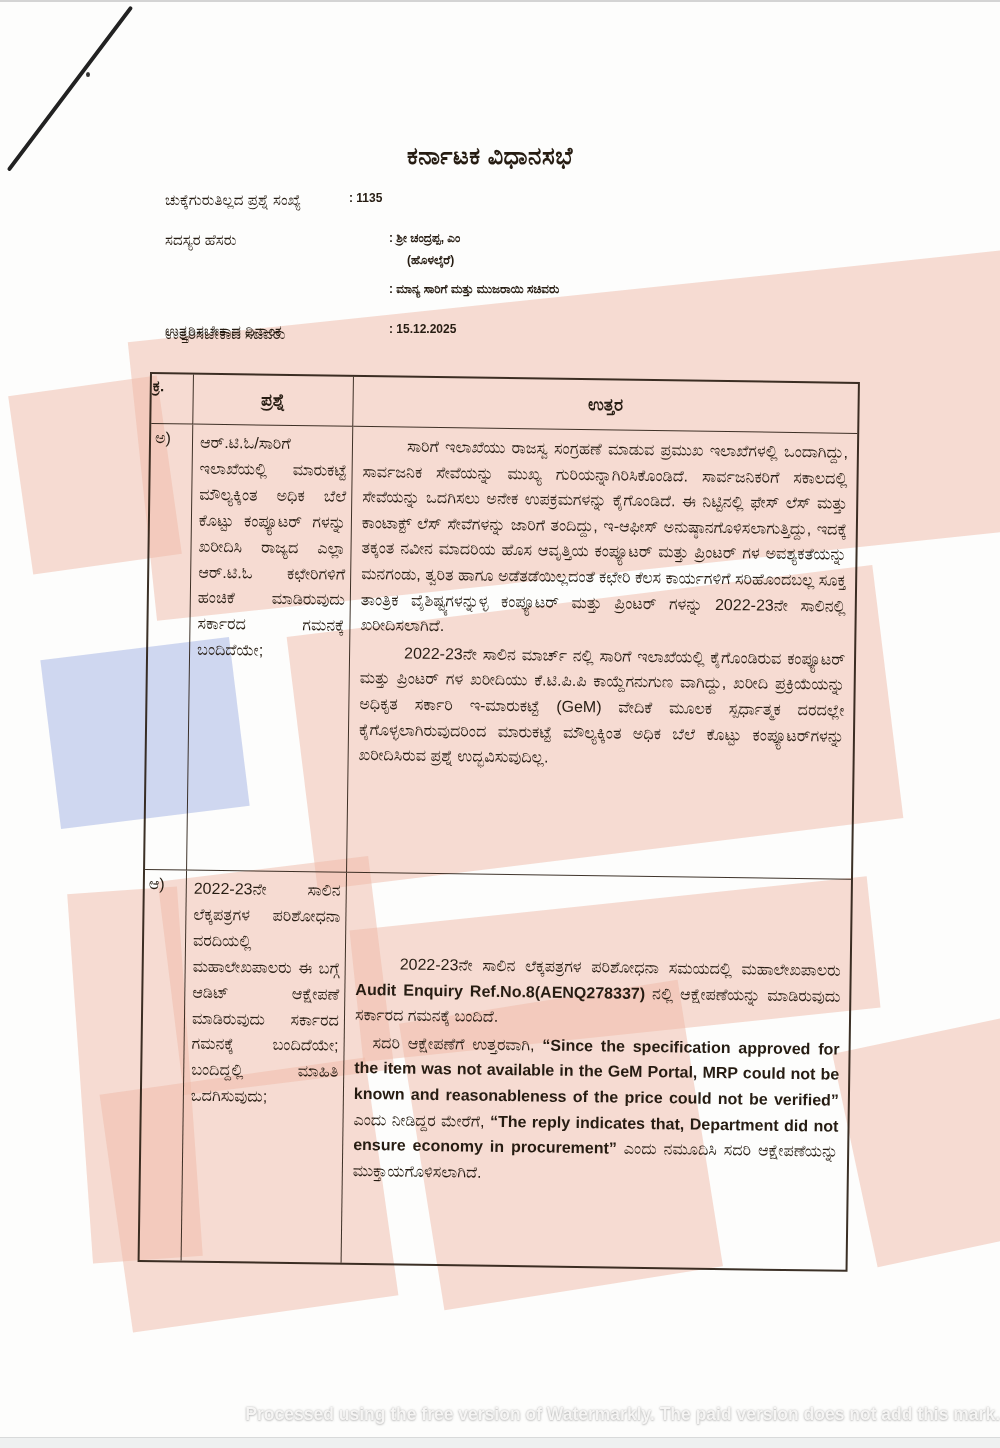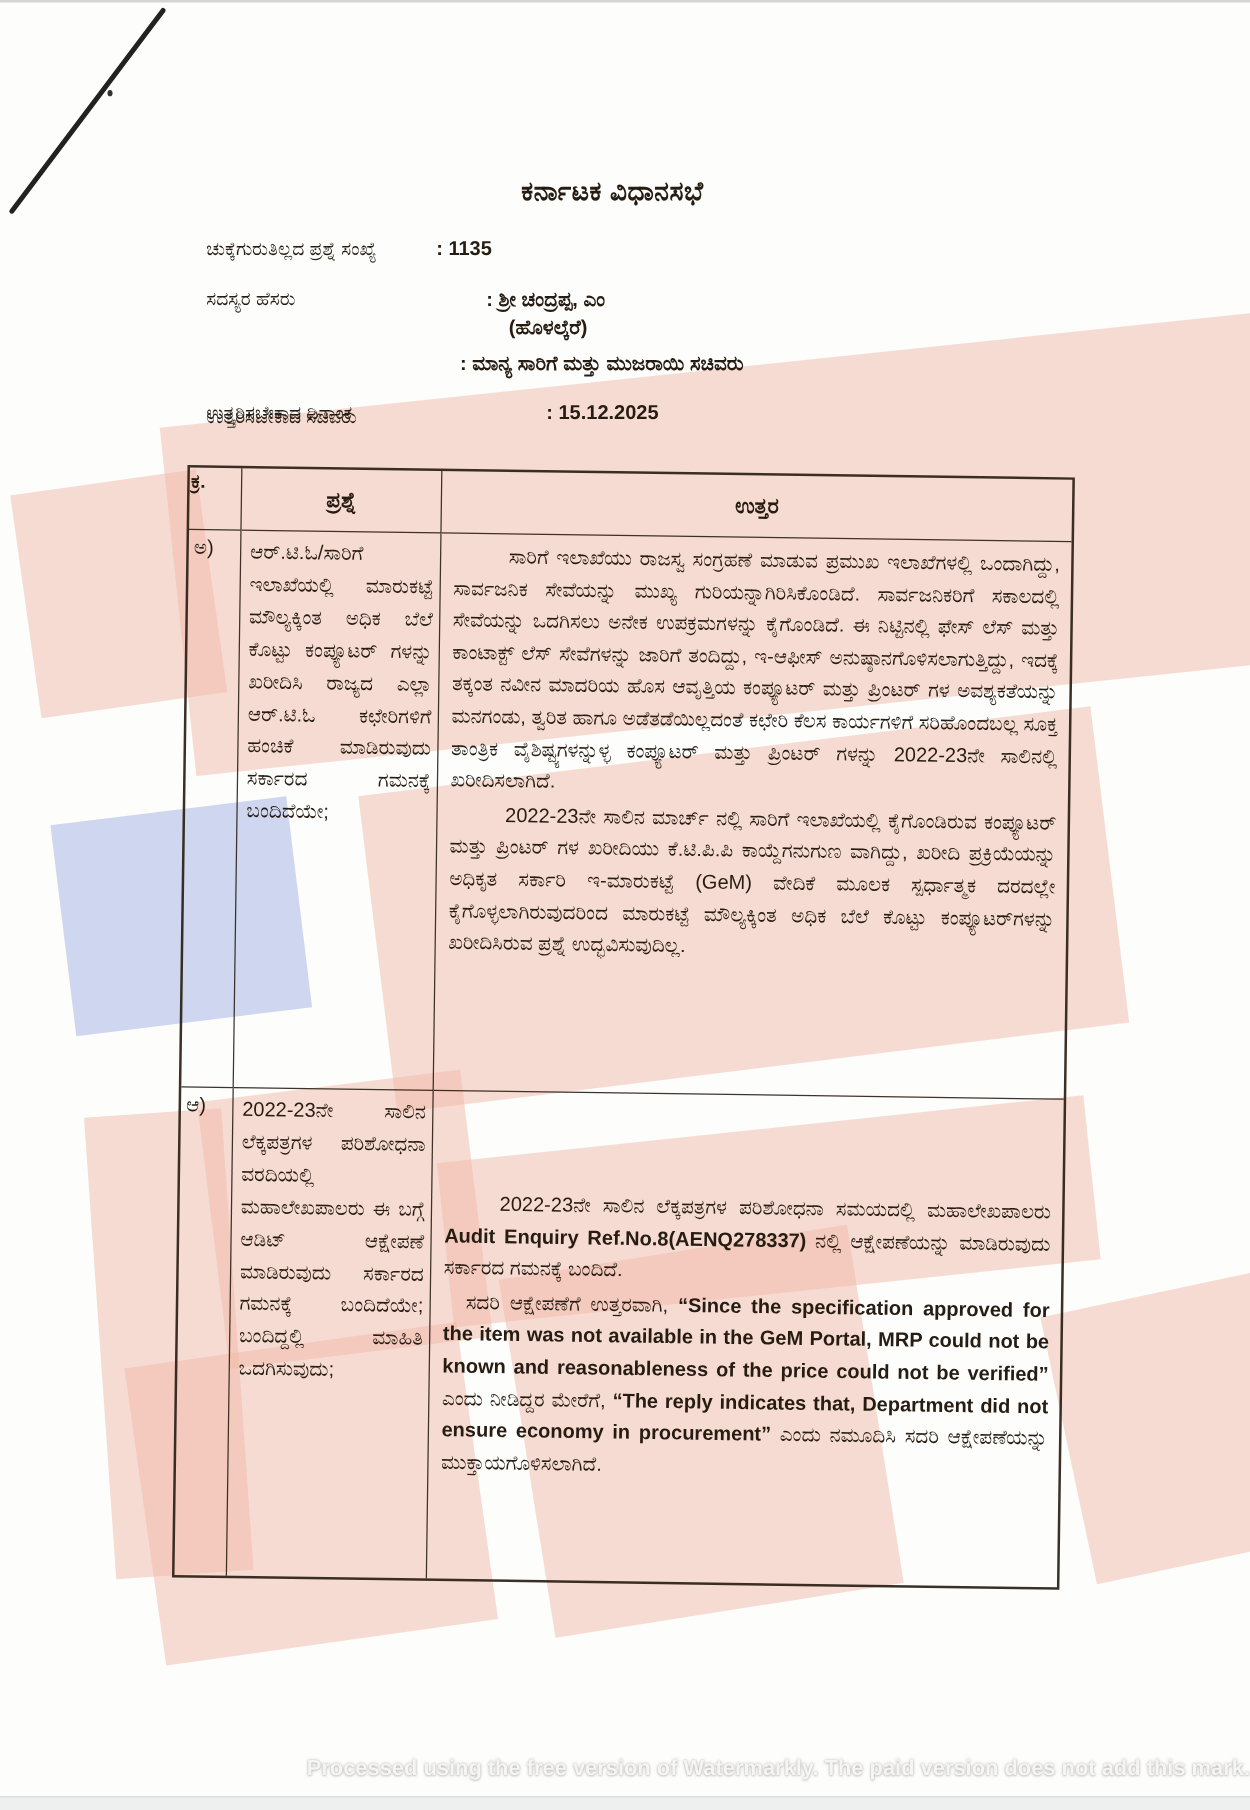--- a/index.html
+++ b/index.html
@@ -13,24 +13,24 @@
   .wm{position:absolute;z-index:1;}
   .wm.pink{background:var(--pink,#f0b9a7);opacity:.5;}
   .wm.blue{background:var(--blue,#a9b8e6);opacity:.55;}
   
   .top-edge{position:absolute;left:0;top:0;width:100%;height:2px;background:#c9c9c9;opacity:.8;z-index:3;}
   .pen-mark{position:absolute;left:68px;top:-14px;width:3.5px;height:205px;background:#222;
             transform:rotate(37deg);border-radius:2px;z-index:3;}
   .pen-dot{position:absolute;left:86px;top:72px;width:4px;height:5px;background:#333;border-radius:50%;z-index:3;}
   
   .title{position:absolute;left:0;top:142px;width:980px;text-align:center;
-         font-size:21px;font-weight:700;z-index:2;letter-spacing:.5px;}
+         font-size:24px;font-weight:700;z-index:2;letter-spacing:.5px;}
   .field{position:absolute;left:165px;z-index:2;font-size:15px;white-space:nowrap;}
   .field .lbl{display:inline-block;}
-  .fval{position:absolute;z-index:2;font-size:16px;font-weight:700;white-space:nowrap;}
+  .fval{position:absolute;z-index:2;font-size:12px;font-weight:700;white-space:nowrap;}
   
   .qa-table{
     position:absolute;left:150px;top:372px;width:706px;z-index:2;
     transform:rotate(0.8deg);transform-origin:top left;
     border:2.2px solid rgba(42,30,20,.92);
     background:transparent;
   }
   .tr{display:flex;}
   .td{box-sizing:border-box;border-right:1.8px solid rgba(42,30,20,.9);
       border-bottom:1.8px solid rgba(42,30,20,.9);overflow:hidden;}
@@ -85,26 +85,26 @@
 
 <div class="field" style="top:231px;">
   <span class="lbl">ಸದಸ್ಯರ ಹೆಸರು</span>
 </div>
 <div class="fval" style="left:389px;top:231px;">: ಶ್ರೀ ಚಂದ್ರಪ್ಪ, ಎಂ</div>
 <div class="fval" style="left:395px;top:253px;margin-left:12px;">(ಹೊಳಲ್ಕೆರೆ)</div>
 
 <div class="field" style="top:282px;margin-top:43px;">
   <span class="lbl">ಉತ್ತರಿಸಬೇಕಾದ ಸಚಿವರು</span>
 </div>
-<div class="fval" style="left:368px;top:282px;">: ಮಾನ್ಯ ಸಾರಿಗೆ ಮತ್ತು ಮುಜರಾಯಿ ಸಚಿವರು</div>
+<div class="fval" style="left:389px;top:282px;">: ಮಾನ್ಯ ಸಾರಿಗೆ ಮತ್ತು ಮುಜರಾಯಿ ಸಚಿವರು</div>
 
 <div class="field" style="top:322px;">
   <span class="lbl">ಉತ್ತರಿಸಬೇಕಾದ ದಿನಾಂಕ</span>
 </div>
-<div class="fval" style="left:389px;top:322px;margin-left:48px;">: 15.12.2025</div>
+<div class="fval" style="left:389px;top:322px;">: 15.12.2025</div>
 
 <div class="qa-table">
   <div class="tr hdr">
     <div class="td c1 th">
       <span>ಕ್ರ.</span>
       <span>ಸಂ.</span>
     </div>
     <div class="td c2 th">ಪ್ರಶ್ನೆ</div>
     <div class="td c3 th">ಉತ್ತರ</div>
   </div>

